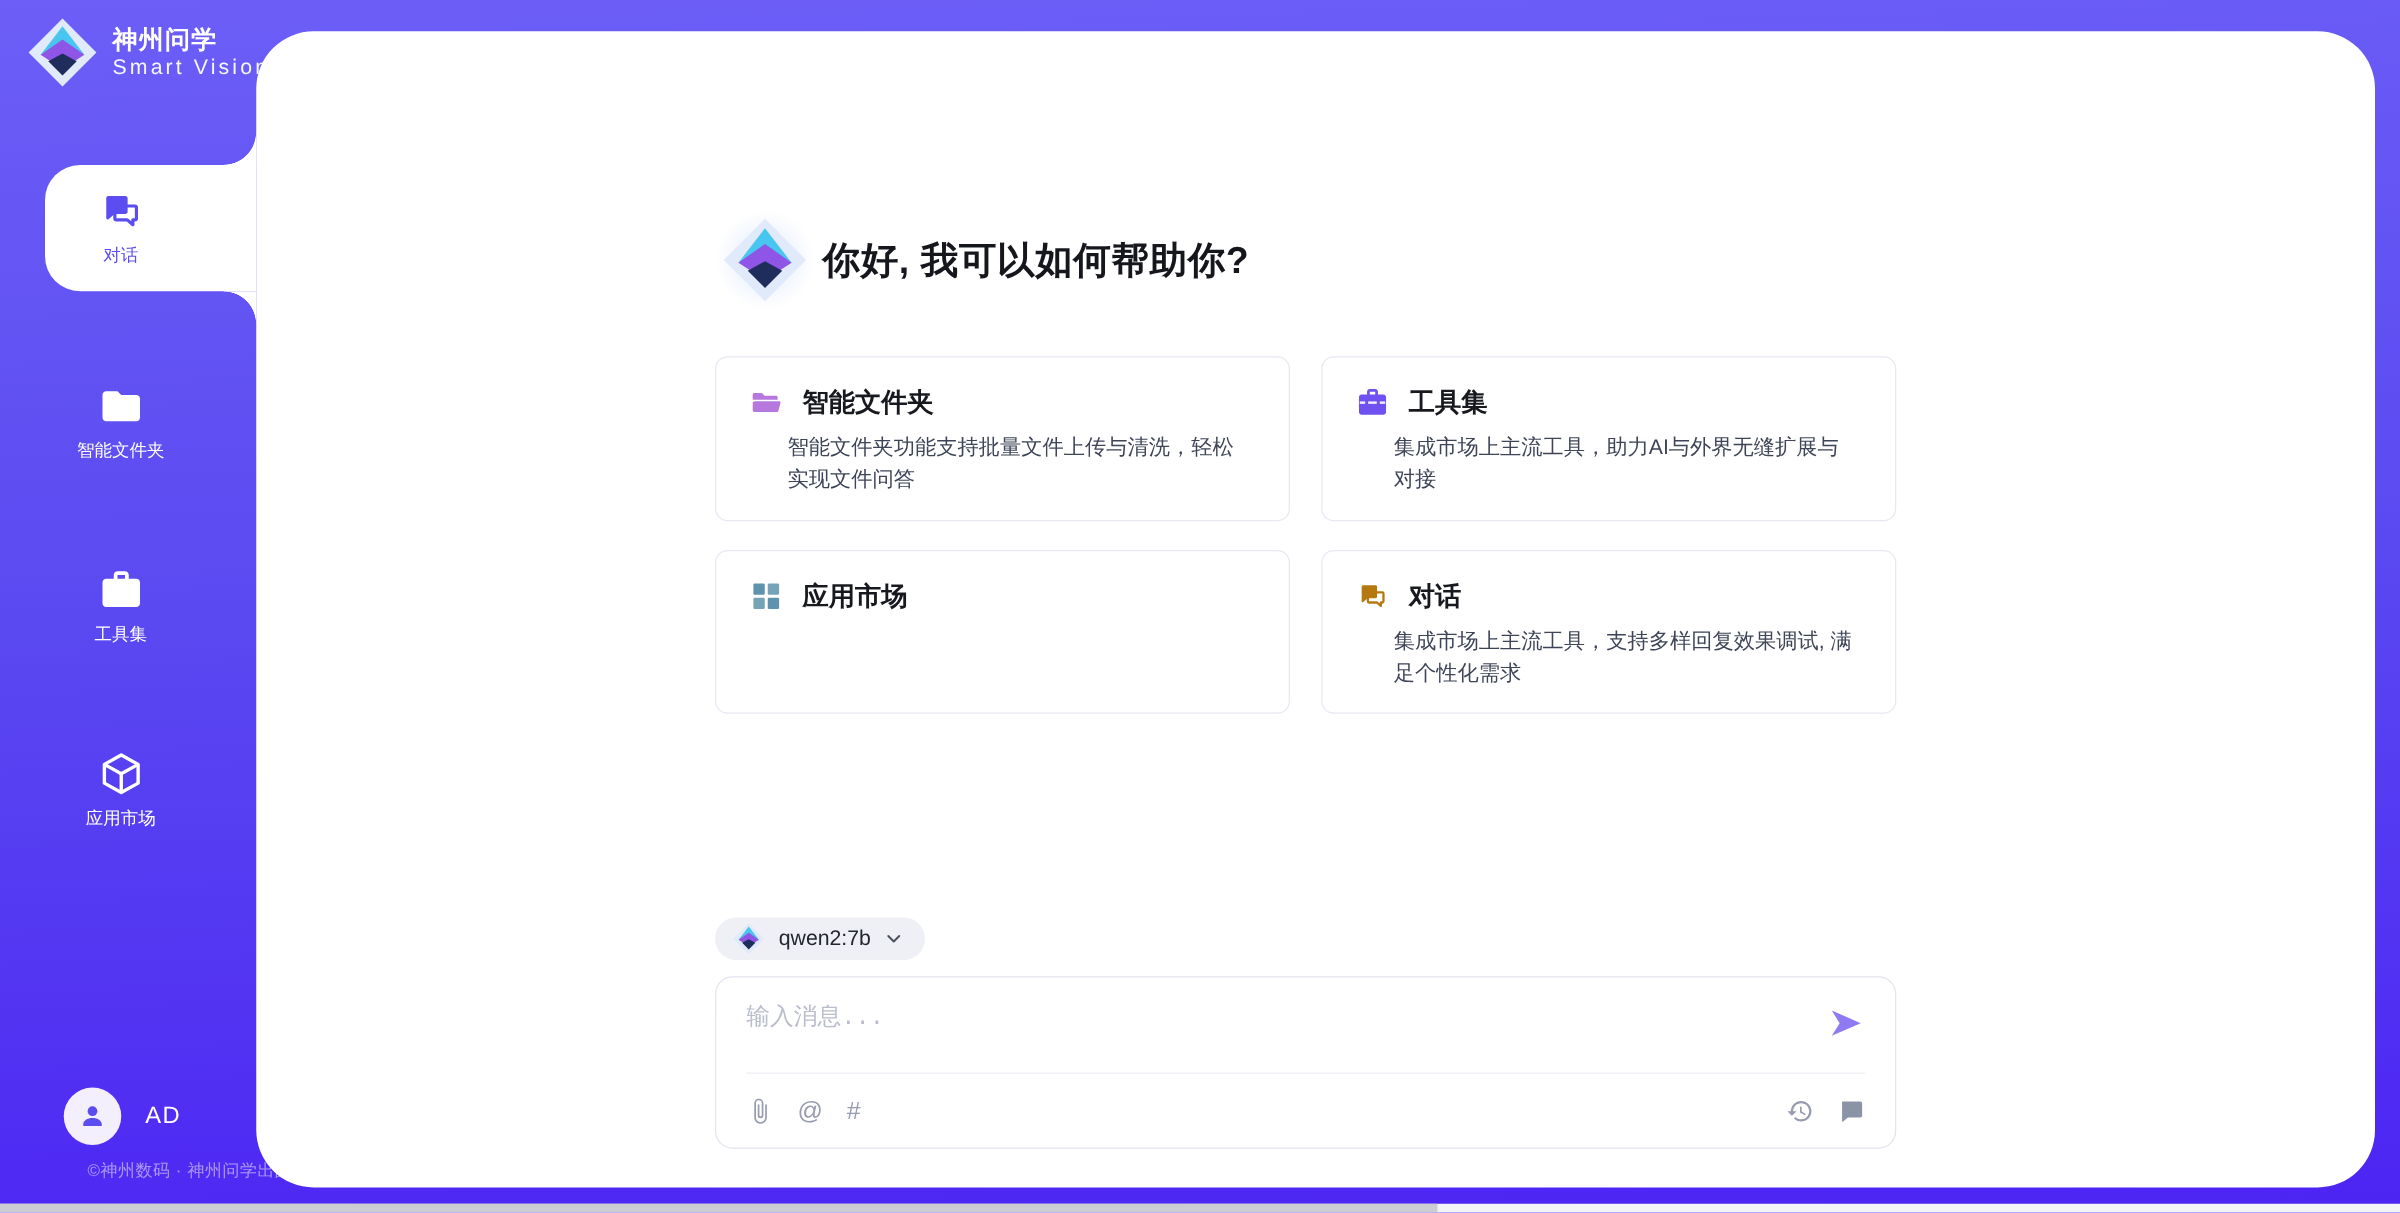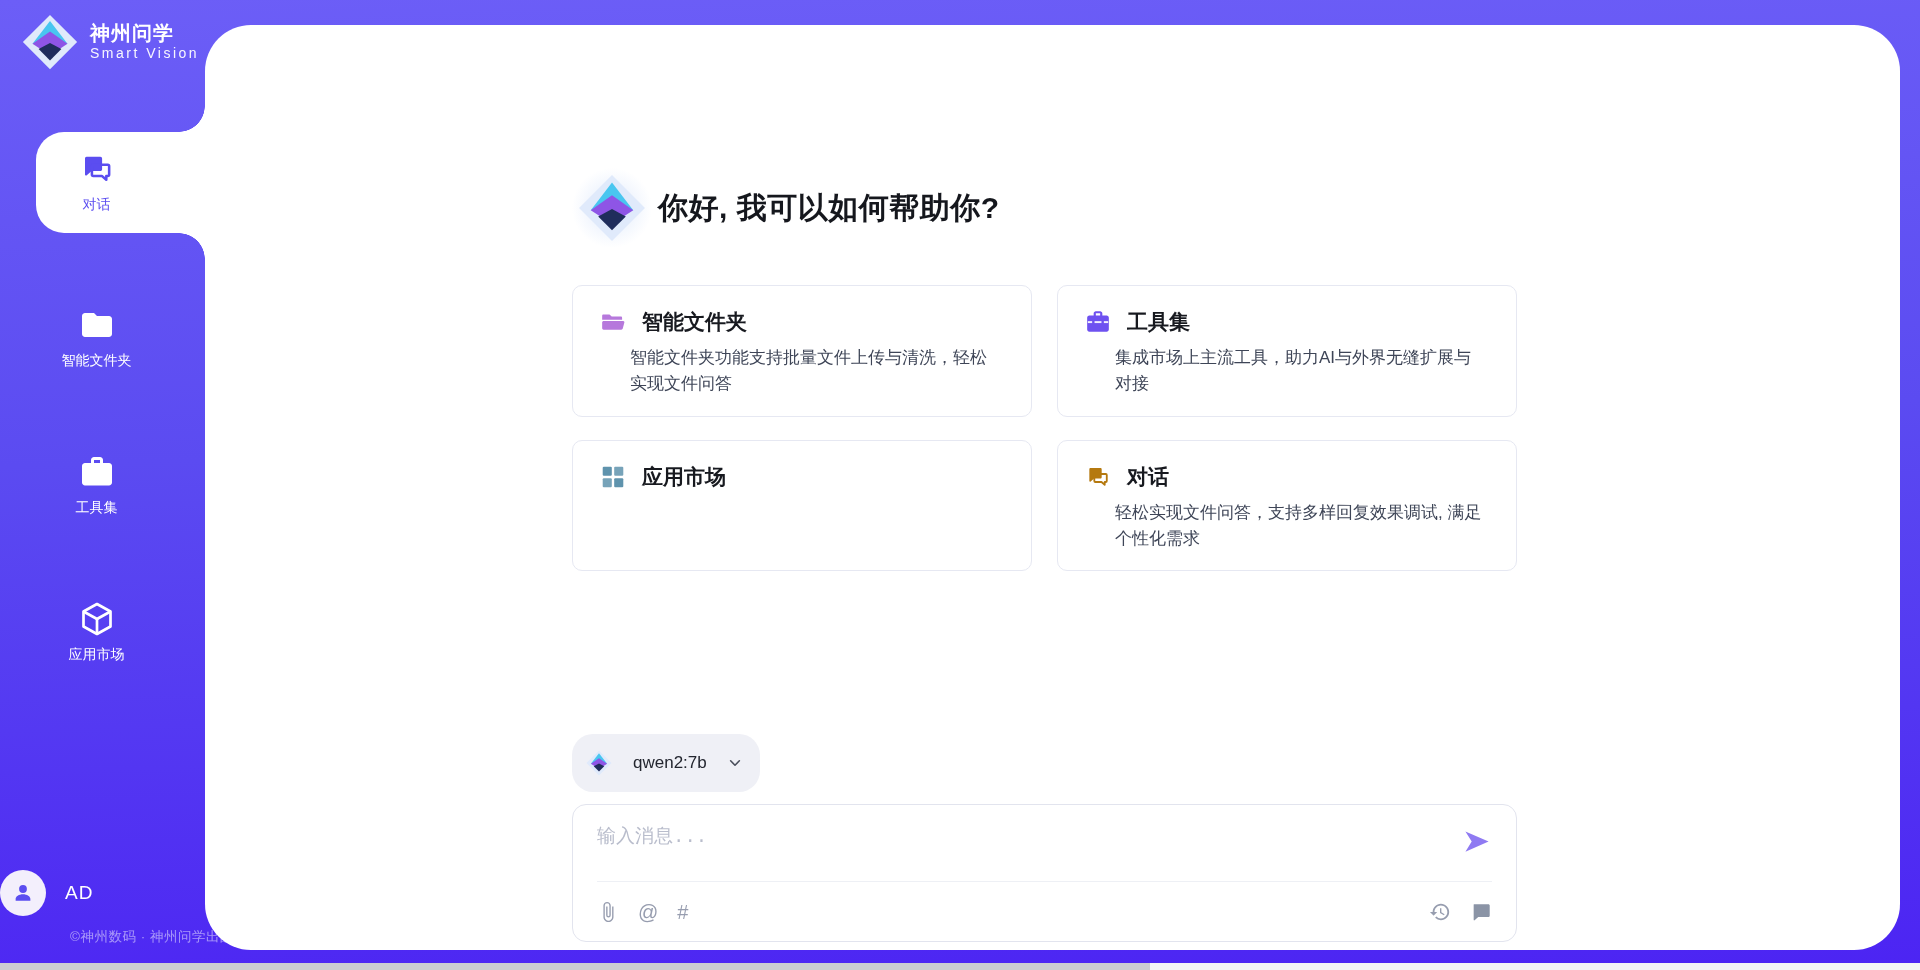--- a/index.html
+++ b/index.html
@@ -9,39 +9,39 @@
     background:linear-gradient(178deg,#6c5ef7 0%,#5b4bf1 45%,#4c24f3 100%);
     position:relative;
   }
 
   
   .sidebar { position:absolute; left:0; top:0; width:234px; height:970px; z-index:2; }
   .brand { display:flex; align-items:center; gap:12px; padding:14px 0 0 22px; }
   .brand-logo { width:56px; height:56px; }
   .brand-text { color:#fff; line-height:1.15; }
   .brand-cn { font-size:20px; font-weight:700; letter-spacing:1px; }
-  .brand-en { font-size:14px; letter-spacing:2.5px; opacity:.95; }
+  .brand-en { font-size:17px; letter-spacing:2.5px; opacity:.95; }
 
   .nav { position:absolute; top:132px; left:0; width:205px; }
   .nav-item { position:relative; width:205px; height:101px; margin-bottom:46px;
               display:flex; flex-direction:column; align-items:center; justify-content:center;
               gap:9px; padding-right:12px; cursor:pointer; }
   .nav-item .nav-icon { width:36px; height:36px; color:#fff; position:relative; z-index:1; }
   .nav-item .nav-label { font-size:14px; color:#fff; position:relative; z-index:1; }
   .nav-item.active::after { content:""; position:absolute; left:36px; right:0; top:0; bottom:0;
               background:#fff; border-radius:28px 0 0 28px; }
   .nav-item.active::before { content:""; position:absolute; right:0; top:-26px; width:26px; height:52px; }
   .nav-item.active .fillet-top { position:absolute; right:0; top:-26px; width:26px; height:26px;
               background:radial-gradient(circle 26px at 0 0, rgba(0,0,0,0) 25.5px, #fff 26px); }
   .nav-item.active .fillet-bottom { position:absolute; right:0; bottom:-26px; width:26px; height:26px;
               background:radial-gradient(circle 26px at 0 100%, rgba(0,0,0,0) 25.5px, #fff 26px); }
   .nav-item.active .nav-icon, .nav-item.active .nav-label { color:#5b4df0; }
 
   .user-row { position:absolute; top:870px; left:0; width:196px; display:flex;
-              align-items:center; gap:19px; cursor:pointer; }
+              align-items:center; justify-content:center; gap:19px; cursor:pointer; }
   .avatar { width:46px; height:46px; border-radius:50%; background:#f3effc;
             display:flex; align-items:center; justify-content:center; }
   .avatar svg { width:26px; height:26px; color:#5b4df0; }
   .user-name { color:#fff; font-size:19px; font-weight:500; letter-spacing:1px; }
 
   .side-footer { position:absolute; top:928px; left:42px; font-size:13.5px;
                  color:rgba(255,255,255,.5); letter-spacing:.5px; white-space:nowrap;margin-left:28px; }
 
   
   .main-panel { position:absolute; left:205px; top:25px; width:1695px; height:925px;
@@ -56,22 +56,22 @@
   .hero-title { font-size:30px; font-weight:800; color:#15171d; letter-spacing:.5px; }
 
   .cards { margin-top:37px; display:grid; grid-template-columns:460px 460px; gap:23px 25px; }
   .card { border:1px solid #e6e8f2; border-radius:10px; background:#fff;
           min-height:127px; padding:22px 28px 18px 27px; cursor:pointer; }
   .card-head { display:flex; align-items:center; gap:16px; }
   .card-icon { width:26px; height:26px; flex:0 0 auto; }
   .card-title { font-size:21px; font-weight:700; color:#17191f; }
   .card-desc { margin-top:9px; margin-left:30px; font-size:17px; line-height:1.55; color:#3e4557; }
 
-  .model-pill { margin-top:163px; display:inline-flex; align-items:center; gap:21px;
-                height:58px; padding:0 18px 0 14px; border-radius:21px; background:#eff0f6; cursor:pointer; }
+  .model-pill { margin-top:163px; display:inline-flex; align-items:center; gap:11px;
+                height:34px; padding:0 18px 0 14px; border-radius:21px; background:#eff0f6; cursor:pointer; }
   .model-pill .pill-logo { width:26px; height:26px; }
   .model-label { font-size:17px; color:#23262f; }
   .chevron { width:14px; height:14px; color:#4a4f5c; }
 
   .composer { margin-top:12px; width:945px; height:138px; border:1.5px solid #e2e4ee;
               border-radius:14px; background:#fff; padding:0 24px; display:flex; flex-direction:column; }
   .composer-top { flex:1; display:flex; align-items:flex-start; justify-content:space-between; padding-top:15px; }
   .composer-input { border:none; outline:none; flex:1; font-size:19px; color:#30343f;
               font-family:Liberation Mono, monospace; background:transparent; padding-top:6px; }
   .composer-input::placeholder { color:#b9bdcc; }
@@ -249,21 +249,21 @@
           <span class="card-title">应用市场</span>
         </div>
       </div>
       <div class="card">
         <div class="card-head">
           <svg class="card-icon" style="color: rgb(181, 121, 15);">
               <use href="#icon-chat"></use>
             </svg>
           <span class="card-title">对话</span>
         </div>
-        <div class="card-desc">轻松实现文件问答，支持多样回复效果调试, 满足个性化需求</div>
+        <div class="card-desc">集成市场上主流工具，支持多样回复效果调试, 满足个性化需求</div>
       </div>
     </div>
 
     <div>
       <div class="model-pill">
         <svg class="pill-logo">
             <use href="#logo-diamond"></use>
           </svg>
         <span class="model-label">qwen2:7b</span>
         <svg class="chevron">

